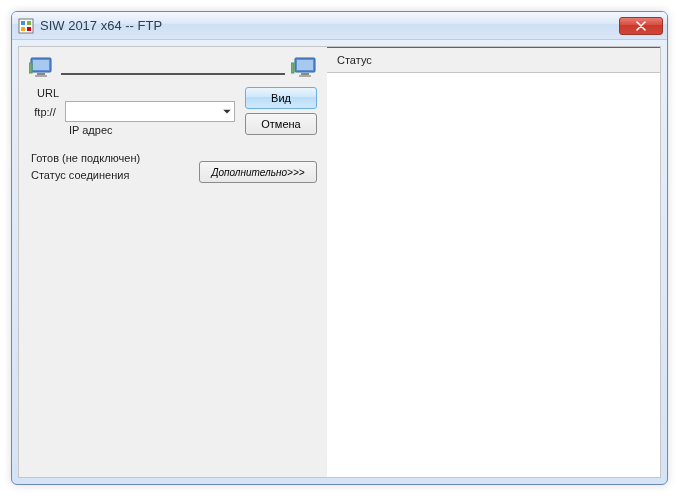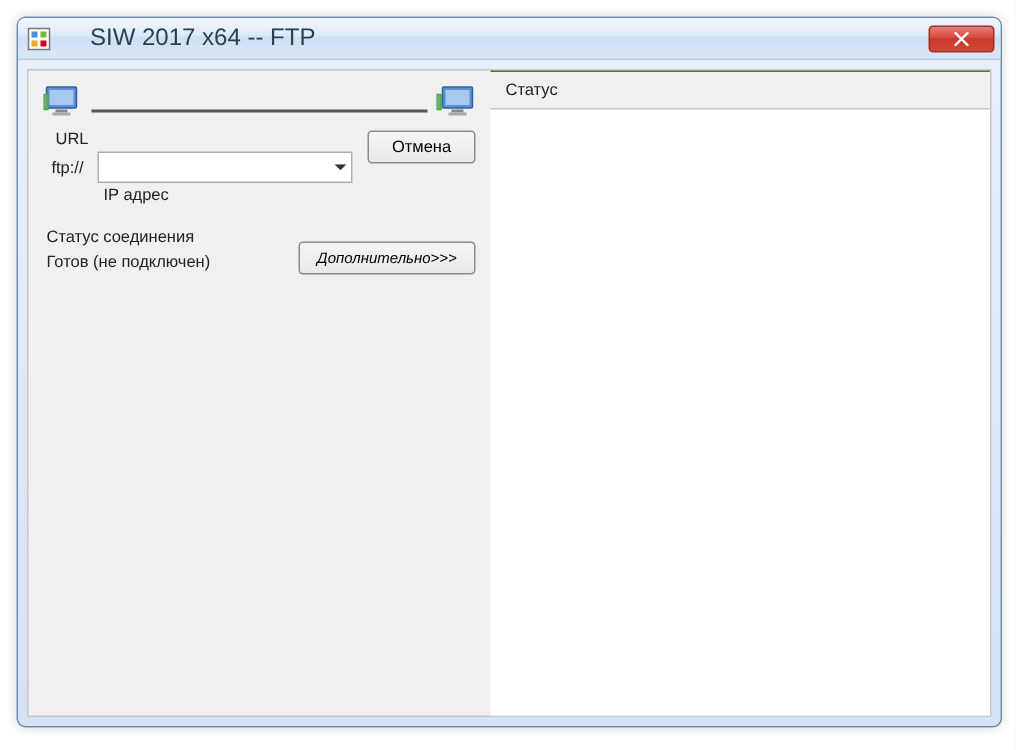--- a/index.html
+++ b/index.html
@@ -39,22 +39,21 @@
       width: 16px;
       height: 16px;
       margin-right: 6px;
       display: flex;
       align-items: center;
       justify-content: center;
     }
     .title-text {
       flex: 1;
       color: #2c3e50;
-      font-size: 16px;
-      margin-left: 20px;
+      font-size: 13px;
     }
     .close-btn {
       width: 44px;
       height: 18px;
       background: linear-gradient(to bottom, #e67d73 0%, #d94b3d 45%, #c93a2c 46%, #d14638 100%);
       border: 1px solid #9c3427;
       border-radius: 3px;
       display: flex;
       align-items: center;
       justify-content: center;
@@ -256,28 +255,29 @@
             <div class="url-input-wrap">
               <input class="url-input" type="text" value="" style="">
               <svg class="dropdown-arrow" width="8" height="5" viewBox="0 0 8 5">
                 <path d="M0 0 L4 4 L8 0 Z" fill="#333"></path>
               </svg>
             </div>
           </div>
           <div class="ip-label">IP адрес</div>
         </div>
         <div class="buttons-col">
+          <button class="btn btn-primary">Вид</button>
           <button class="btn">Отмена</button>
         </div>
       </div>
 
       <div class="connection-row">
         <div class="conn-text">
+          <div>Готов (не подключен)</div>
           <div>Статус соединения</div>
-          <div>Готов (не подключен)</div>
         </div>
         <button class="btn-more">Дополнительно&gt;&gt;&gt;</button>
       </div>
 
     </div>
 
     <div class="status-section">
       <div class="status-header">Статус</div>
       <div class="status-box"></div>
     </div>

